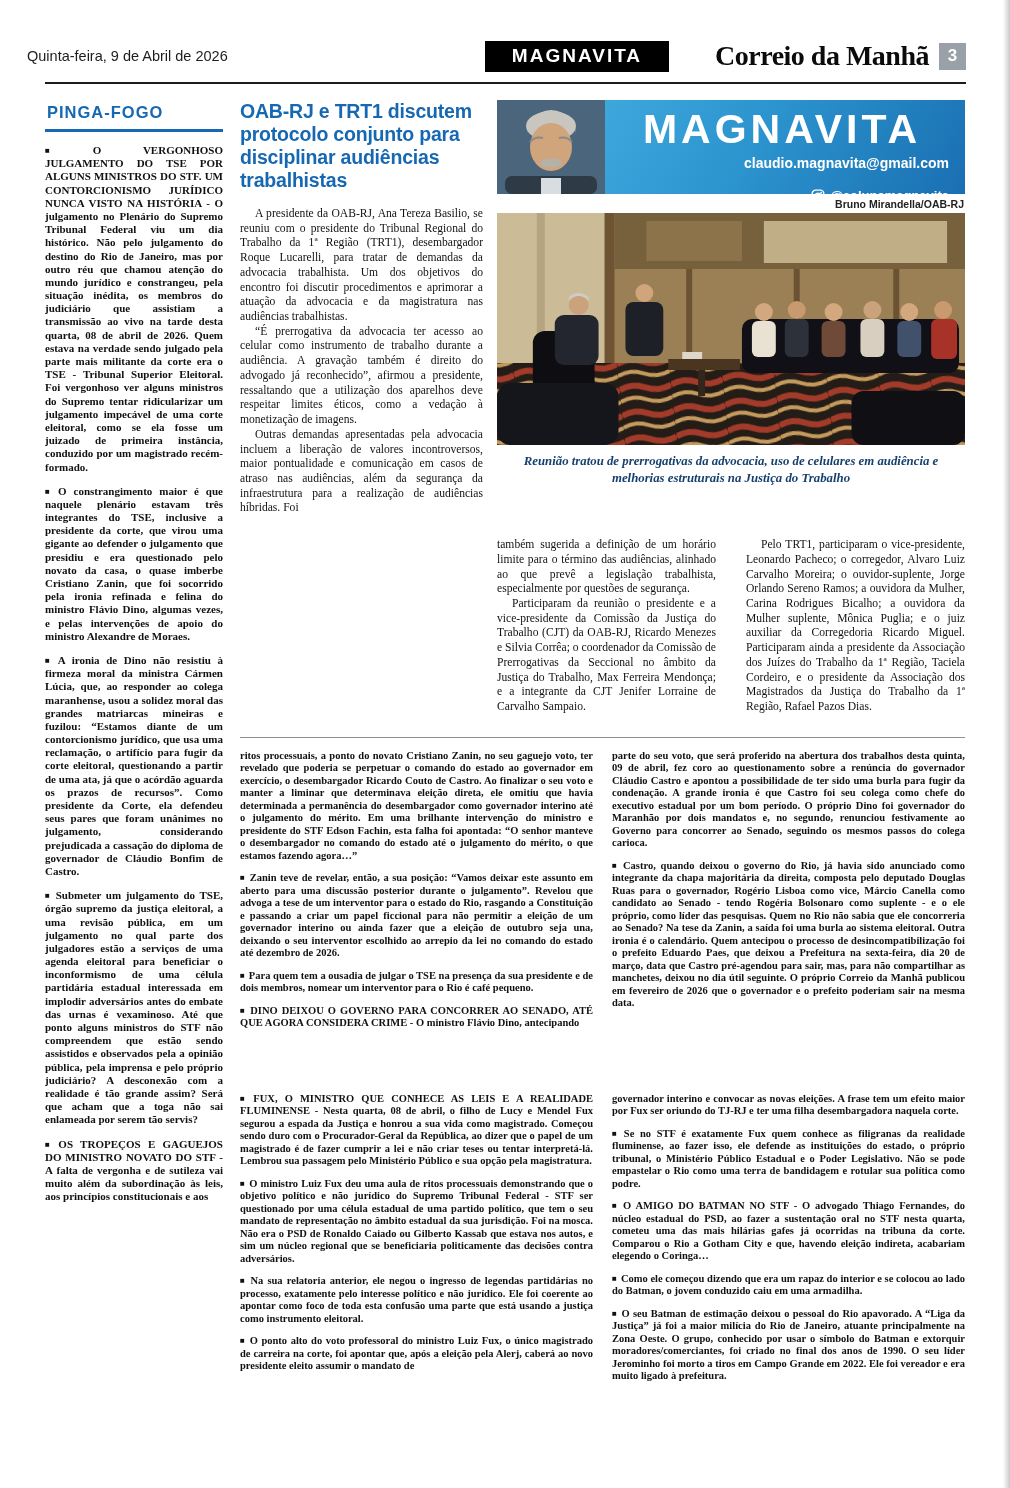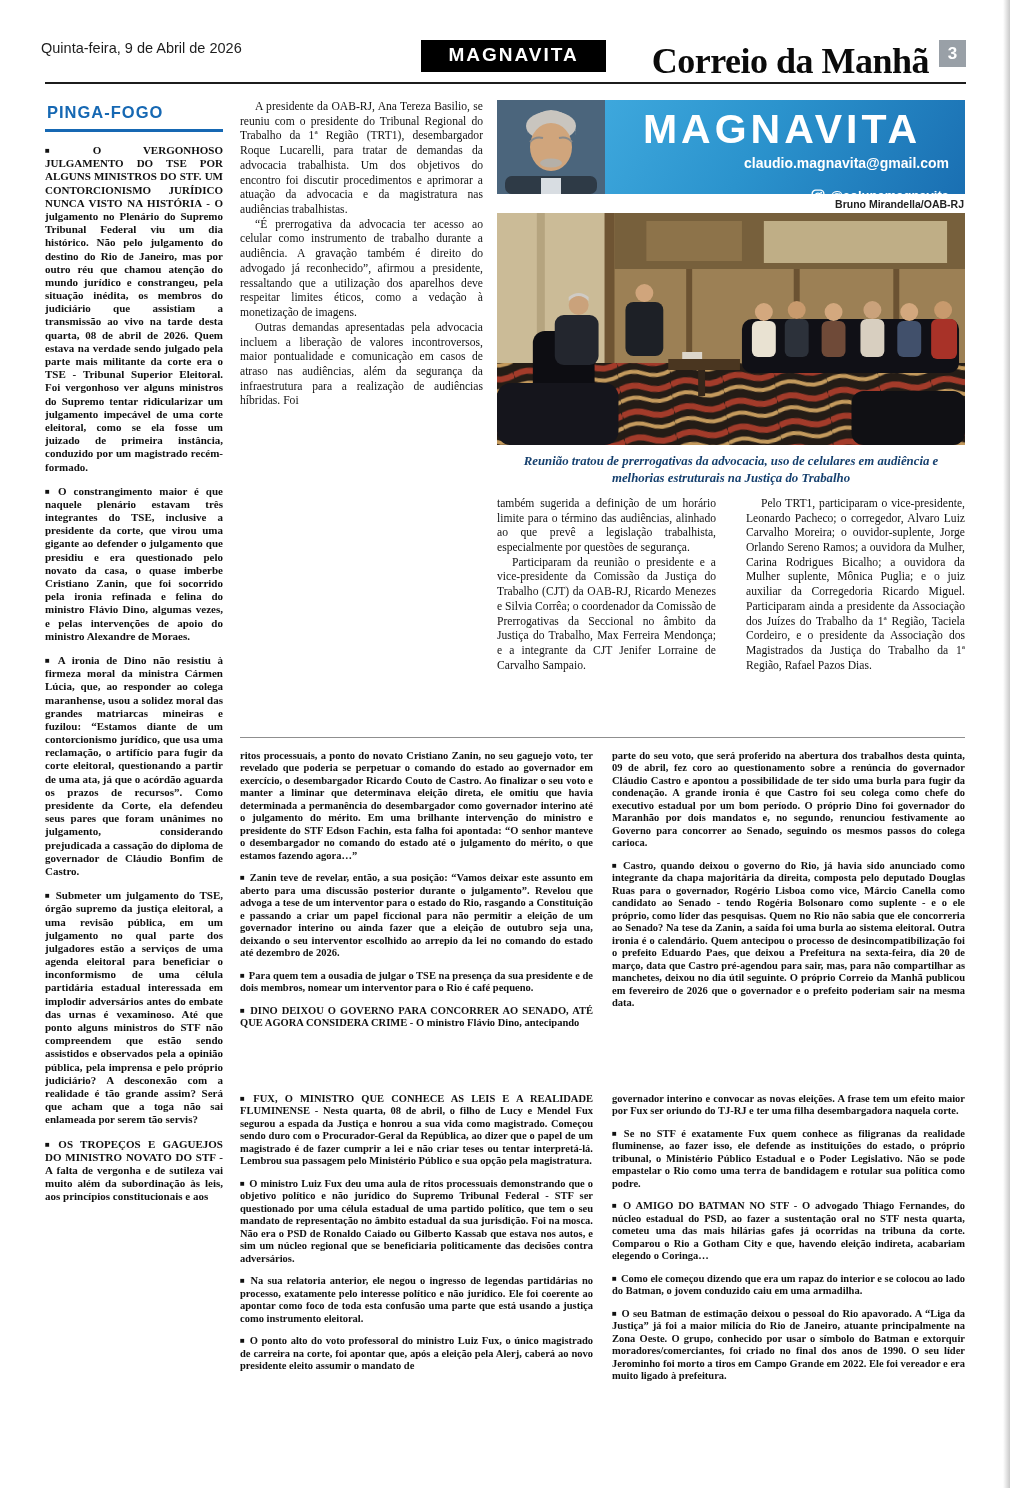--- a/index.html
+++ b/index.html
@@ -2,24 +2,24 @@
 <html lang="pt"><head>
 <meta charset="utf-8">
 <style>
   * { margin:0; padding:0; box-sizing:border-box; }
   html,body { background:#d9d9d9; }
   body { font-family:"Liberation Serif", serif; }
   .page { position:relative; width:1010px; height:1488px; margin:0 auto; background:#ffffff; overflow:hidden; }
   .page::after { content:""; position:absolute; right:0; top:0; width:7px; height:100%; background:linear-gradient(90deg,#ffffff,#c9c9c9); }
 
   
-  .header { position:absolute; left:41px; right:44px; top:40px; height:32px; display:flex; }
+  .header { position:absolute; left:27px; right:44px; top:40px; height:32px; display:flex; align-items:center; }
   .date { font-family:"Liberation Sans", sans-serif; font-size:14.5px; color:#1d1d1d; }
   .section-box { margin-left:auto; background:#000; color:#fff; font-family:"Liberation Sans", sans-serif; font-weight:bold; font-size:19px; letter-spacing:2px; padding:4px 27px 5px; }
-  .np-brand { margin-left:46px; font-family:"Liberation Serif", serif; font-weight:bold; font-size:36px; color:#0b0b0b; letter-spacing:-0.5px; white-space:nowrap; }
+  .np-brand { margin-left:46px; font-family:"Liberation Serif", serif; font-weight:bold; font-size:28px; color:#0b0b0b; letter-spacing:-0.5px; white-space:nowrap; }
   .pagenum { margin-left:10px; background:#99a0a7; color:#fff; font-family:"Liberation Sans", sans-serif; font-weight:bold; font-size:17px; width:27px; height:27px; display:flex; align-items:center; justify-content:center; }
   .header-rule { position:absolute; left:45px; right:44px; top:82px; border-top:2px solid #1c1c1c; }
 
   
   .pinga { position:absolute; left:45px; top:100px; width:178px; bottom:42px; overflow:hidden; }
   .pinga-title { font-family:"Liberation Sans", sans-serif; font-weight:bold; color:#1668b3; font-size:16.5px; letter-spacing:1px; padding:3px 0 7px 2px; border-bottom:3px solid #1668b3; margin-bottom:12px; }
   .pf-item { font-weight:bold; font-size:11px; line-height:1.2; text-align:justify; margin-bottom:11px; hyphens:auto; -webkit-hyphens:auto; color:#111; }
   .bullet { font-size:8px; margin-right:4px; vertical-align:1px; }
 
   
@@ -31,21 +31,21 @@
   .right { position:absolute; left:497px; top:100px; width:468px; }
   .masthead { position:relative; height:94px; background:linear-gradient(120deg,#49b4e6 0%,#2b93cd 55%,#1a6fb2 100%); overflow:hidden; }
   .mh-portrait { position:absolute; left:0; top:0; width:108px; height:94px; }
   .mh-brand { position:absolute; left:108px; right:6px; top:6px; text-align:center; color:#ffffff; font-family:"Liberation Sans", sans-serif; font-weight:bold; font-size:41px; letter-spacing:4px; }
   .mh-email { position:absolute; right:16px; top:55px; color:#ffffff; font-family:"Liberation Sans", sans-serif; font-weight:bold; font-size:14px; }
   .mh-ig { position:absolute; right:16px; top:88px; display:flex; align-items:center; gap:5px; color:#ffffff; font-family:"Liberation Sans", sans-serif; font-weight:bold; font-size:13px; }
   .credit { text-align:right; font-family:"Liberation Sans", sans-serif; font-weight:bold; font-size:10.5px; color:#222; margin:4px 1px 3px 0; }
   .photo { height:232px; position:relative; background:#9c8055; }
   .photo svg { display:block; width:100%; height:100%; }
   .caption { margin:8px 26px 10px; text-align:center; font-family:Liberation Serif, serif; font-style:italic; font-weight:bold; font-size:12.8px; line-height:1.32; color:#16406e; }
-  .subcols { display:flex; gap:30px; margin-top:3px; height:218px; overflow:hidden; }
+  .subcols { display:flex; gap:30px; margin-top:3px; height:218px; overflow:hidden;align-items:flex-end; }
   .subcols .col { flex:1; }
   .subcols .body-p { margin-bottom:0; }
 
   
   .mid-rule { position:absolute; left:240px; right:45px; top:737px; border-top:1px solid #8f8f8f; }
   .bottom { position:absolute; left:240px; right:45px; top:750px; bottom:42px; display:grid; grid-template-columns:repeat(2,1fr); column-gap:19px; overflow:hidden; }
   .b-item { font-weight:bold; font-size:10.5px; line-height:1.19; text-align:justify; margin-bottom:10px; hyphens:auto; -webkit-hyphens:auto; color:#111; }
 </style>
 </head>
 <body>
@@ -63,20 +63,21 @@
   <aside class="pinga">
     <h2 class="pinga-title">PINGA-FOGO</h2>
     <p class="pf-item"><span class="bullet">■</span><b>O VERGONHOSO JULGAMENTO DO TSE POR ALGUNS MINISTROS DO STF. UM CONTORCIONISMO JURÍDICO NUNCA VISTO NA HISTÓRIA - </b><span>O julgamento no Plenário do Supremo Tribunal Federal viu um dia histórico. Não pelo julgamento do destino do Rio de Janeiro, mas por outro réu que chamou atenção do mundo jurídico e constrangeu, pela situação inédita, os membros do judiciário que assistiam a transmissão ao vivo na tarde desta quarta, 08 de abril de 2026. Quem estava na verdade sendo julgado pela parte mais militante da corte era o TSE - Tribunal Superior Eleitoral. Foi vergonhoso ver alguns ministros do Supremo tentar ridicularizar um julgamento impecável de uma corte eleitoral, como se ela fosse um juizado de primeira instância, conduzido por um magistrado recém-formado.</span></p>
     <p class="pf-item"><span class="bullet">■</span><b></b><span>O constrangimento maior é que naquele plenário estavam três integrantes do TSE, inclusive a presidente da corte, que virou uma gigante ao defender o julgamento que presidiu e era questionado pelo novato da casa, o quase imberbe Cristiano Zanin, que foi socorrido pela ironia refinada e felina do ministro Flávio Dino, algumas vezes, e pelas intervenções de apoio do ministro Alexandre de Moraes.</span></p>
     <p class="pf-item"><span class="bullet">■</span><b></b><span>A ironia de Dino não resistiu à firmeza moral da ministra Cármen Lúcia, que, ao responder ao colega maranhense, usou a solidez moral das grandes matriarcas mineiras e fuzilou: “Estamos diante de um contorcionismo jurídico, que usa uma reclamação, o artifício para fugir da corte eleitoral, questionando a partir de uma ata, já que o acórdão aguarda os prazos de recursos”. Como presidente da Corte, ela defendeu seus pares que foram unânimes no julgamento, considerando prejudicada a cassação do diploma de governador de Cláudio Bonfim de Castro.</span></p>
     <p class="pf-item"><span class="bullet">■</span><b></b><span>Submeter um julgamento do TSE, órgão supremo da justiça eleitoral, a uma revisão pública, em um julgamento no qual parte dos julgadores estão a serviços de uma agenda eleitoral para beneficiar o inconformismo de uma célula partidária estadual interessada em implodir adversários antes do embate das urnas é vexaminoso. Até que ponto alguns ministros do STF não compreendem que estão sendo assistidos e observados pela a opinião pública, pela imprensa e pelo próprio judiciário? A desconexão com a realidade é tão grande assim? Será que acham que a toga não sai enlameada por serem tão servis?</span></p>
     <p class="pf-item"><span class="bullet">■</span><b>OS TROPEÇOS E GAGUEJOS DO MINISTRO NOVATO DO STF - </b><span>A falta de vergonha e de sutileza vai muito além da subordinação às leis, aos princípios constitucionais e aos</span></p>
   </aside>
 
   <section class="article">
+    <h1 class="article-title">OAB-RJ e TRT1 discutem protocolo conjunto para disciplinar audiências trabalhistas</h1>
     <p class="body-p">A presidente da OAB-RJ, Ana Tereza Basilio, se reuniu com o presidente do Tribunal Regional do Trabalho da 1ª Região (TRT1), desembargador Roque Lucarelli, para tratar de demandas da advocacia trabalhista. Um dos objetivos do encontro foi discutir procedimentos e aprimorar a atuação da advocacia e da magistratura nas audiências trabalhistas.</p>
     <p class="body-p">“É prerrogativa da advocacia ter acesso ao celular como instrumento de trabalho durante a audiência. A gravação também é direito do advogado já reconhecido”, afirmou a presidente, ressaltando que a utilização dos aparelhos deve respeitar limites éticos, como a vedação à monetização de imagens.</p>
     <p class="body-p">Outras demandas apresentadas pela advocacia incluem a liberação de valores incontroversos, maior pontualidade e comunicação em casos de atraso nas audiências, além da segurança da infraestrutura para a realização de audiências híbridas. Foi</p>
   </section>
 
   <section class="right">
     <div class="masthead">
       <svg class="mh-portrait" viewBox="0 0 108 94" preserveAspectRatio="none">
         <rect width="108" height="94" fill="#51687e"></rect>
         <rect width="108" height="94" fill="#46617a" opacity="0.5"></rect>

